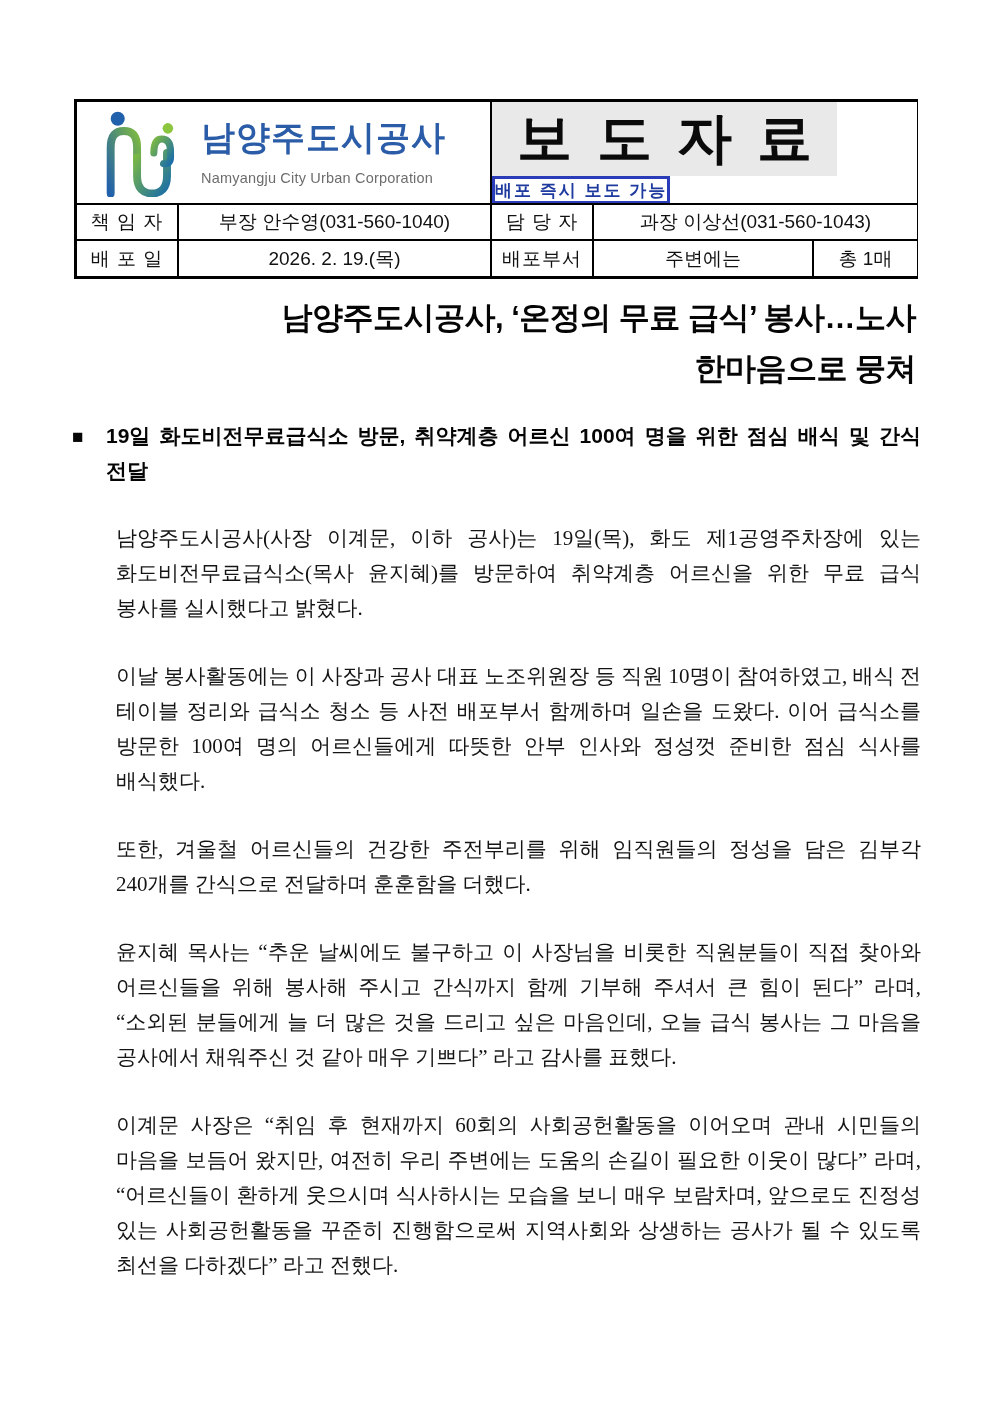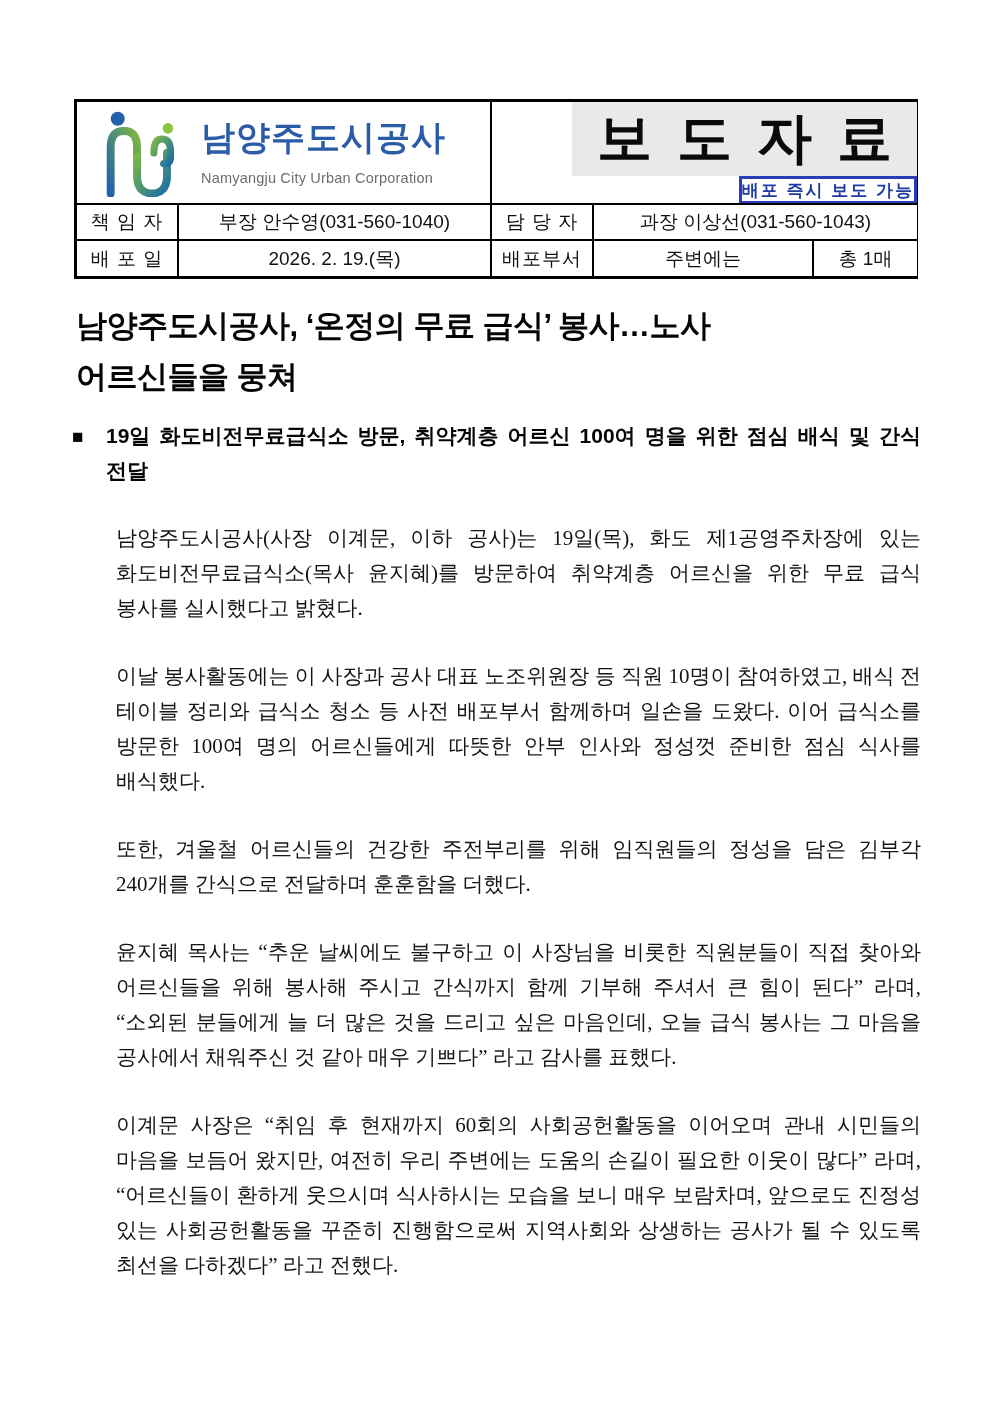--- a/index.html
+++ b/index.html
@@ -50,21 +50,21 @@
   }
   .logo-en {
     font-size: 14.5px;
     color: #6d6d6d;
     margin-top: 14px;
     letter-spacing: 0.2px;
   }
   .press-cell {
     grid-column: 3 / 6;
     flex-direction: column;
-    align-items: flex-end;
+    align-items: flex-start;
     justify-content: flex-start;
     padding: 0;
   }
   .press-top {
     flex: 1;
     background: #e9e9e9;
     display: flex;
     align-items: center;
     justify-content: center;
     font-size: 55px;
@@ -84,24 +84,24 @@
     font-size: 17px;
     letter-spacing: 2px;
     font-weight: bold;
   }
   .cell.label { letter-spacing: 1px; }
   .cell.span2 { grid-column: 4 / 6; }
 
   
   .title {
     position: absolute;
-    top: 300px;
+    top: 292px;
     left: 76px;
     width: 840px;
-    text-align: left;
+    text-align: right;
     font-size: 31px;
     font-weight: 800;
     line-height: 51px;
     letter-spacing: -0.5px;
     color: #050505;
     word-break: keep-all;
   }
   .bullet {
     position: absolute;
     top: 419px;
@@ -178,21 +178,21 @@
 
     <div class="cell label">배 포 일</div>
     <div class="cell value">2026. 2. 19.(목)</div>
     <div class="cell label">배포부서</div>
     <div class="cell value">주변에는</div>
     <div class="cell value">총 1매</div>
   </div>
 
   <h1 class="title">
     <span>남양주도시공사, ‘온정의 무료 급식’ 봉사…노사</span><br>
-    <span>어르신들을 뭉쳐</span>
+    <span>한마음으로 뭉쳐</span>
   </h1>
 
   <div class="bullet">
     <span class="marker">■</span><span>19일 화도비전무료급식소 방문, 취약계층 어르신 100여 명을 위한 점심 배식 및 간식 전달</span>
   </div>
 
   <div class="bodytext">
     <p>남양주도시공사(사장 이계문, 이하 공사)는 19일(목), 화도 제1공영주차장에 있는 화도비전무료급식소(목사 윤지혜)를 방문하여 취약계층 어르신을 위한 무료 급식 봉사를 실시했다고 밝혔다.</p>
     <p>이날 봉사활동에는 이 사장과 공사 대표 노조위원장 등 직원 10명이 참여하였고, 배식 전 테이블 정리와 급식소 청소 등 사전 배포부서 함께하며 일손을 도왔다. 이어 급식소를 방문한 100여 명의 어르신들에게 따뜻한 안부 인사와 정성껏 준비한 점심 식사를 배식했다.</p>
     <p>또한, 겨울철 어르신들의 건강한 주전부리를 위해 임직원들의 정성을 담은 김부각 240개를 간식으로 전달하며 훈훈함을 더했다.</p>

